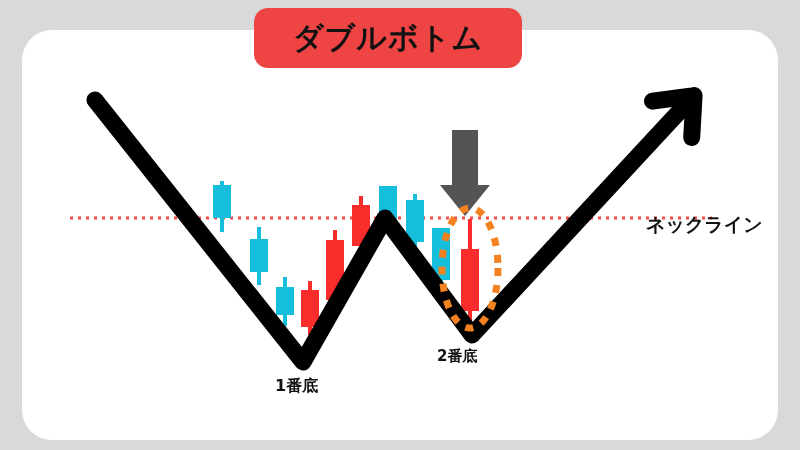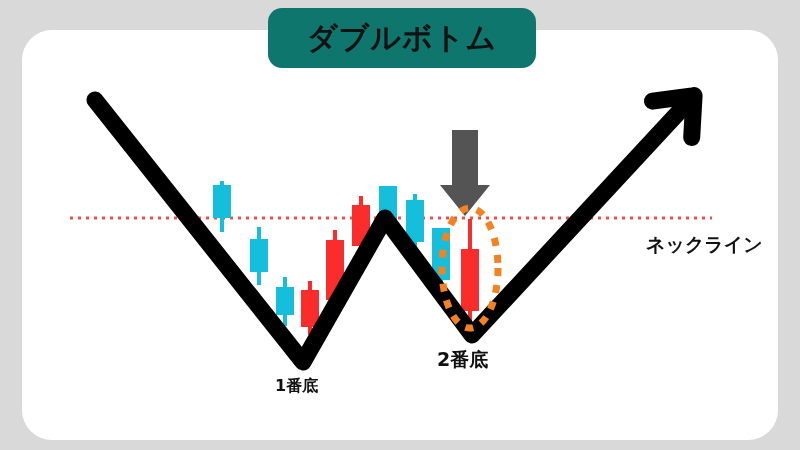--- a/index.html
+++ b/index.html
@@ -24,25 +24,25 @@
     position: absolute;
     left: 22px;
     top: 30px;
     width: 756px;
     height: 410px;
     background: #ffffff;
     border-radius: 30px;
   }
   .title-tab {
     position: absolute;
-    left: 268px;
+    left: 254px;
     top: 8px;
     width: 268px;
     height: 60px;
-    background: #0f766e;
+    background: #ef4444;
     border-radius: 14px;
     display: flex;
     align-items: center;
     justify-content: center;
     z-index: 6;
   }
   .title-text {
     font-size: 30px;
     font-weight: bold;
     color: #111111;
@@ -54,42 +54,42 @@
     position: absolute;
     left: 0;
     top: 0;
     width: 800px;
     height: 450px;
     z-index: 3;
   }
   .neckline-label {
     position: absolute;
     left: 646px;
-    top: 232px;
+    top: 212px;
     font-size: 19px;
     font-weight: bold;
     color: #111111;
     white-space: nowrap;
     z-index: 5;
   }
   .bottom-label-1 {
     position: absolute;
     left: 275px;
     top: 376px;
     font-size: 16px;
     font-weight: bold;
     color: #111111;
     white-space: nowrap;
     z-index: 5;
   }
   .bottom-label-2 {
     position: absolute;
     left: 437px;
     top: 347px;
-    font-size: 19px;
+    font-size: 15px;
     font-weight: bold;
     color: #111111;
     white-space: nowrap;
     z-index: 5;
   }
 </style>
 </head>
 <body>
 
 <div id="stage">

